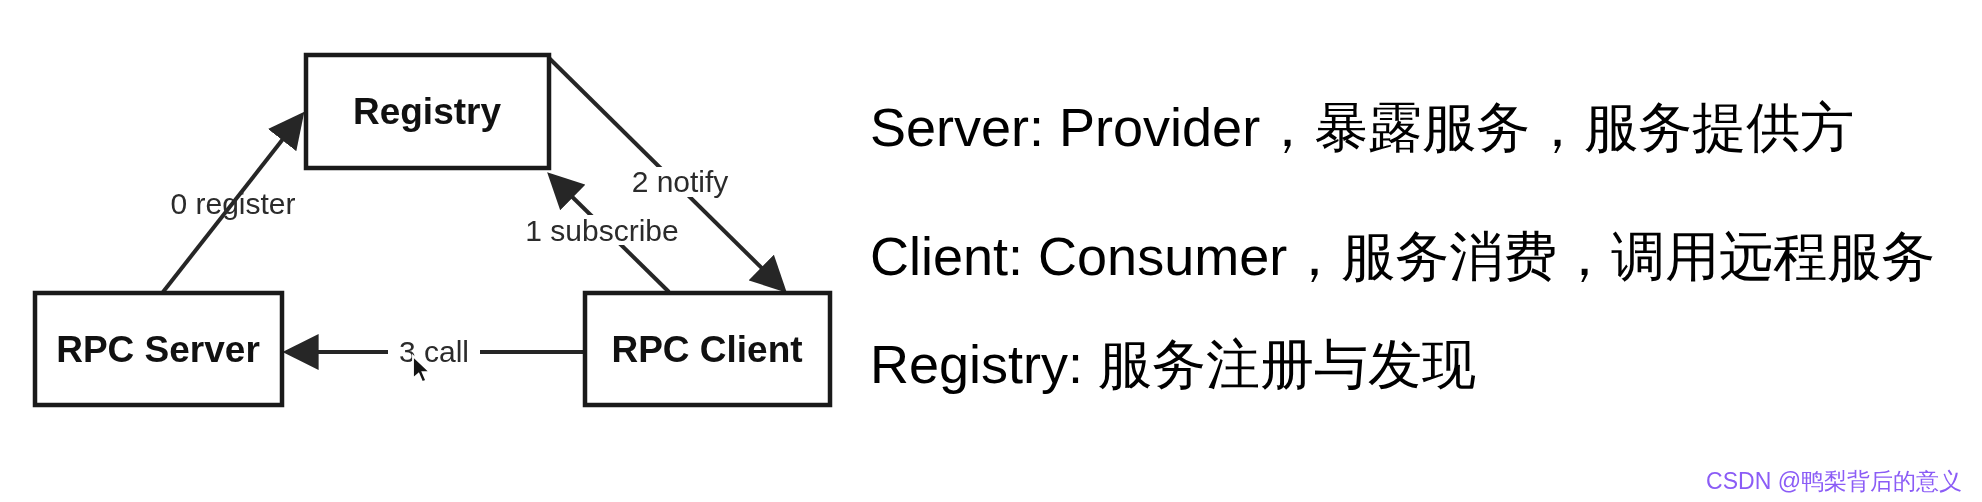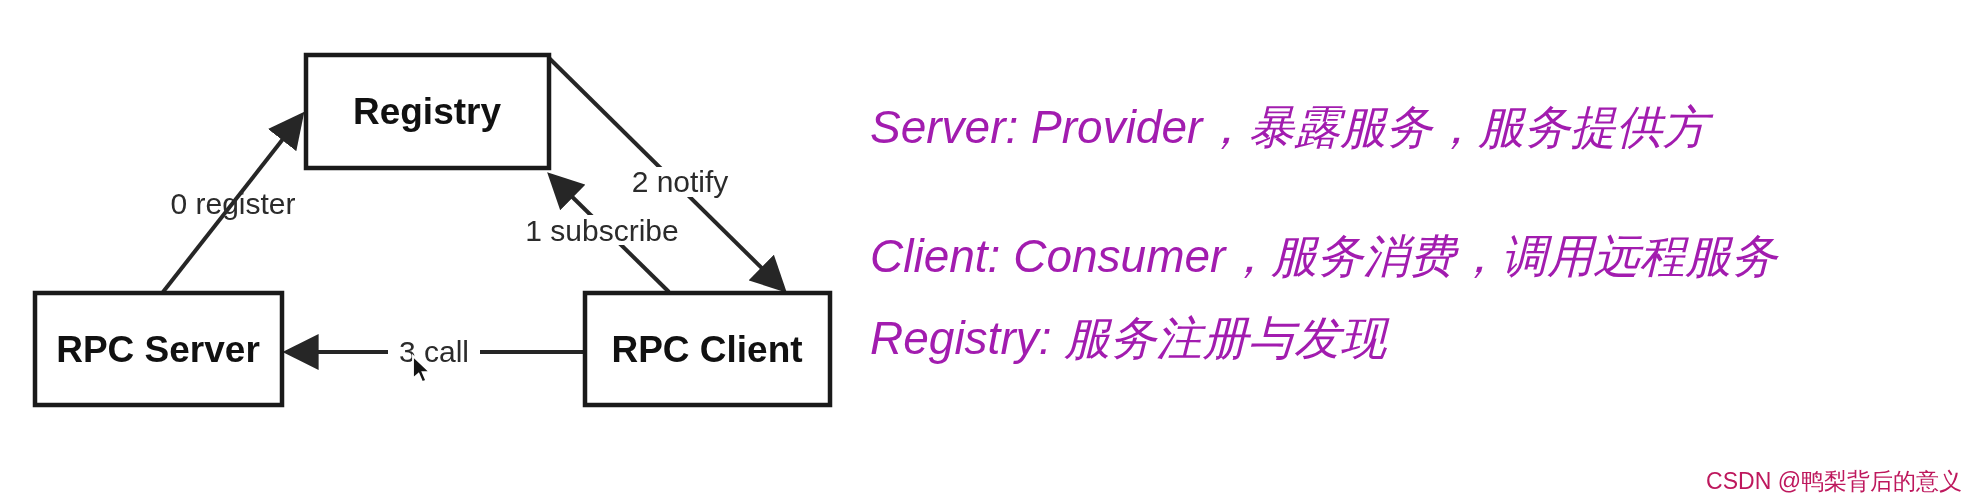--- a/index.html
+++ b/index.html
@@ -52,35 +52,34 @@
   .notes {
     position: absolute;
     left: 870px;
     top: 0;
     width: 1060px;
   }
   .note-line {
     position: absolute;
     left: 0;
     white-space: nowrap;
-    font-size: 46px;
+    font-size: 54px;
     line-height: 48px;
-    color: #a21caf;
+    color: #000000;
     font-family: "Liberation Sans", sans-serif;
-    font-style: italic;
   }
   .note-line.l1 { top: 103px; }
   .note-line.l2 { top: 224px; margin-top: 8px; }
-  .note-line.l3 { top: 314px; }
+  .note-line.l3 { top: 340px; }
   .watermark {
     position: absolute;
     right: 20px;
     top: 466px;
     font-size: 23px;
-    color: #be185d;
+    color: #8b5cf6;
     text-shadow: 1px 1px 1px #ffffff;
     white-space: nowrap;
     font-family: "Liberation Sans", sans-serif;
   }
 </style>
 </head>
 <body>
 
 <div class="stage">
 

